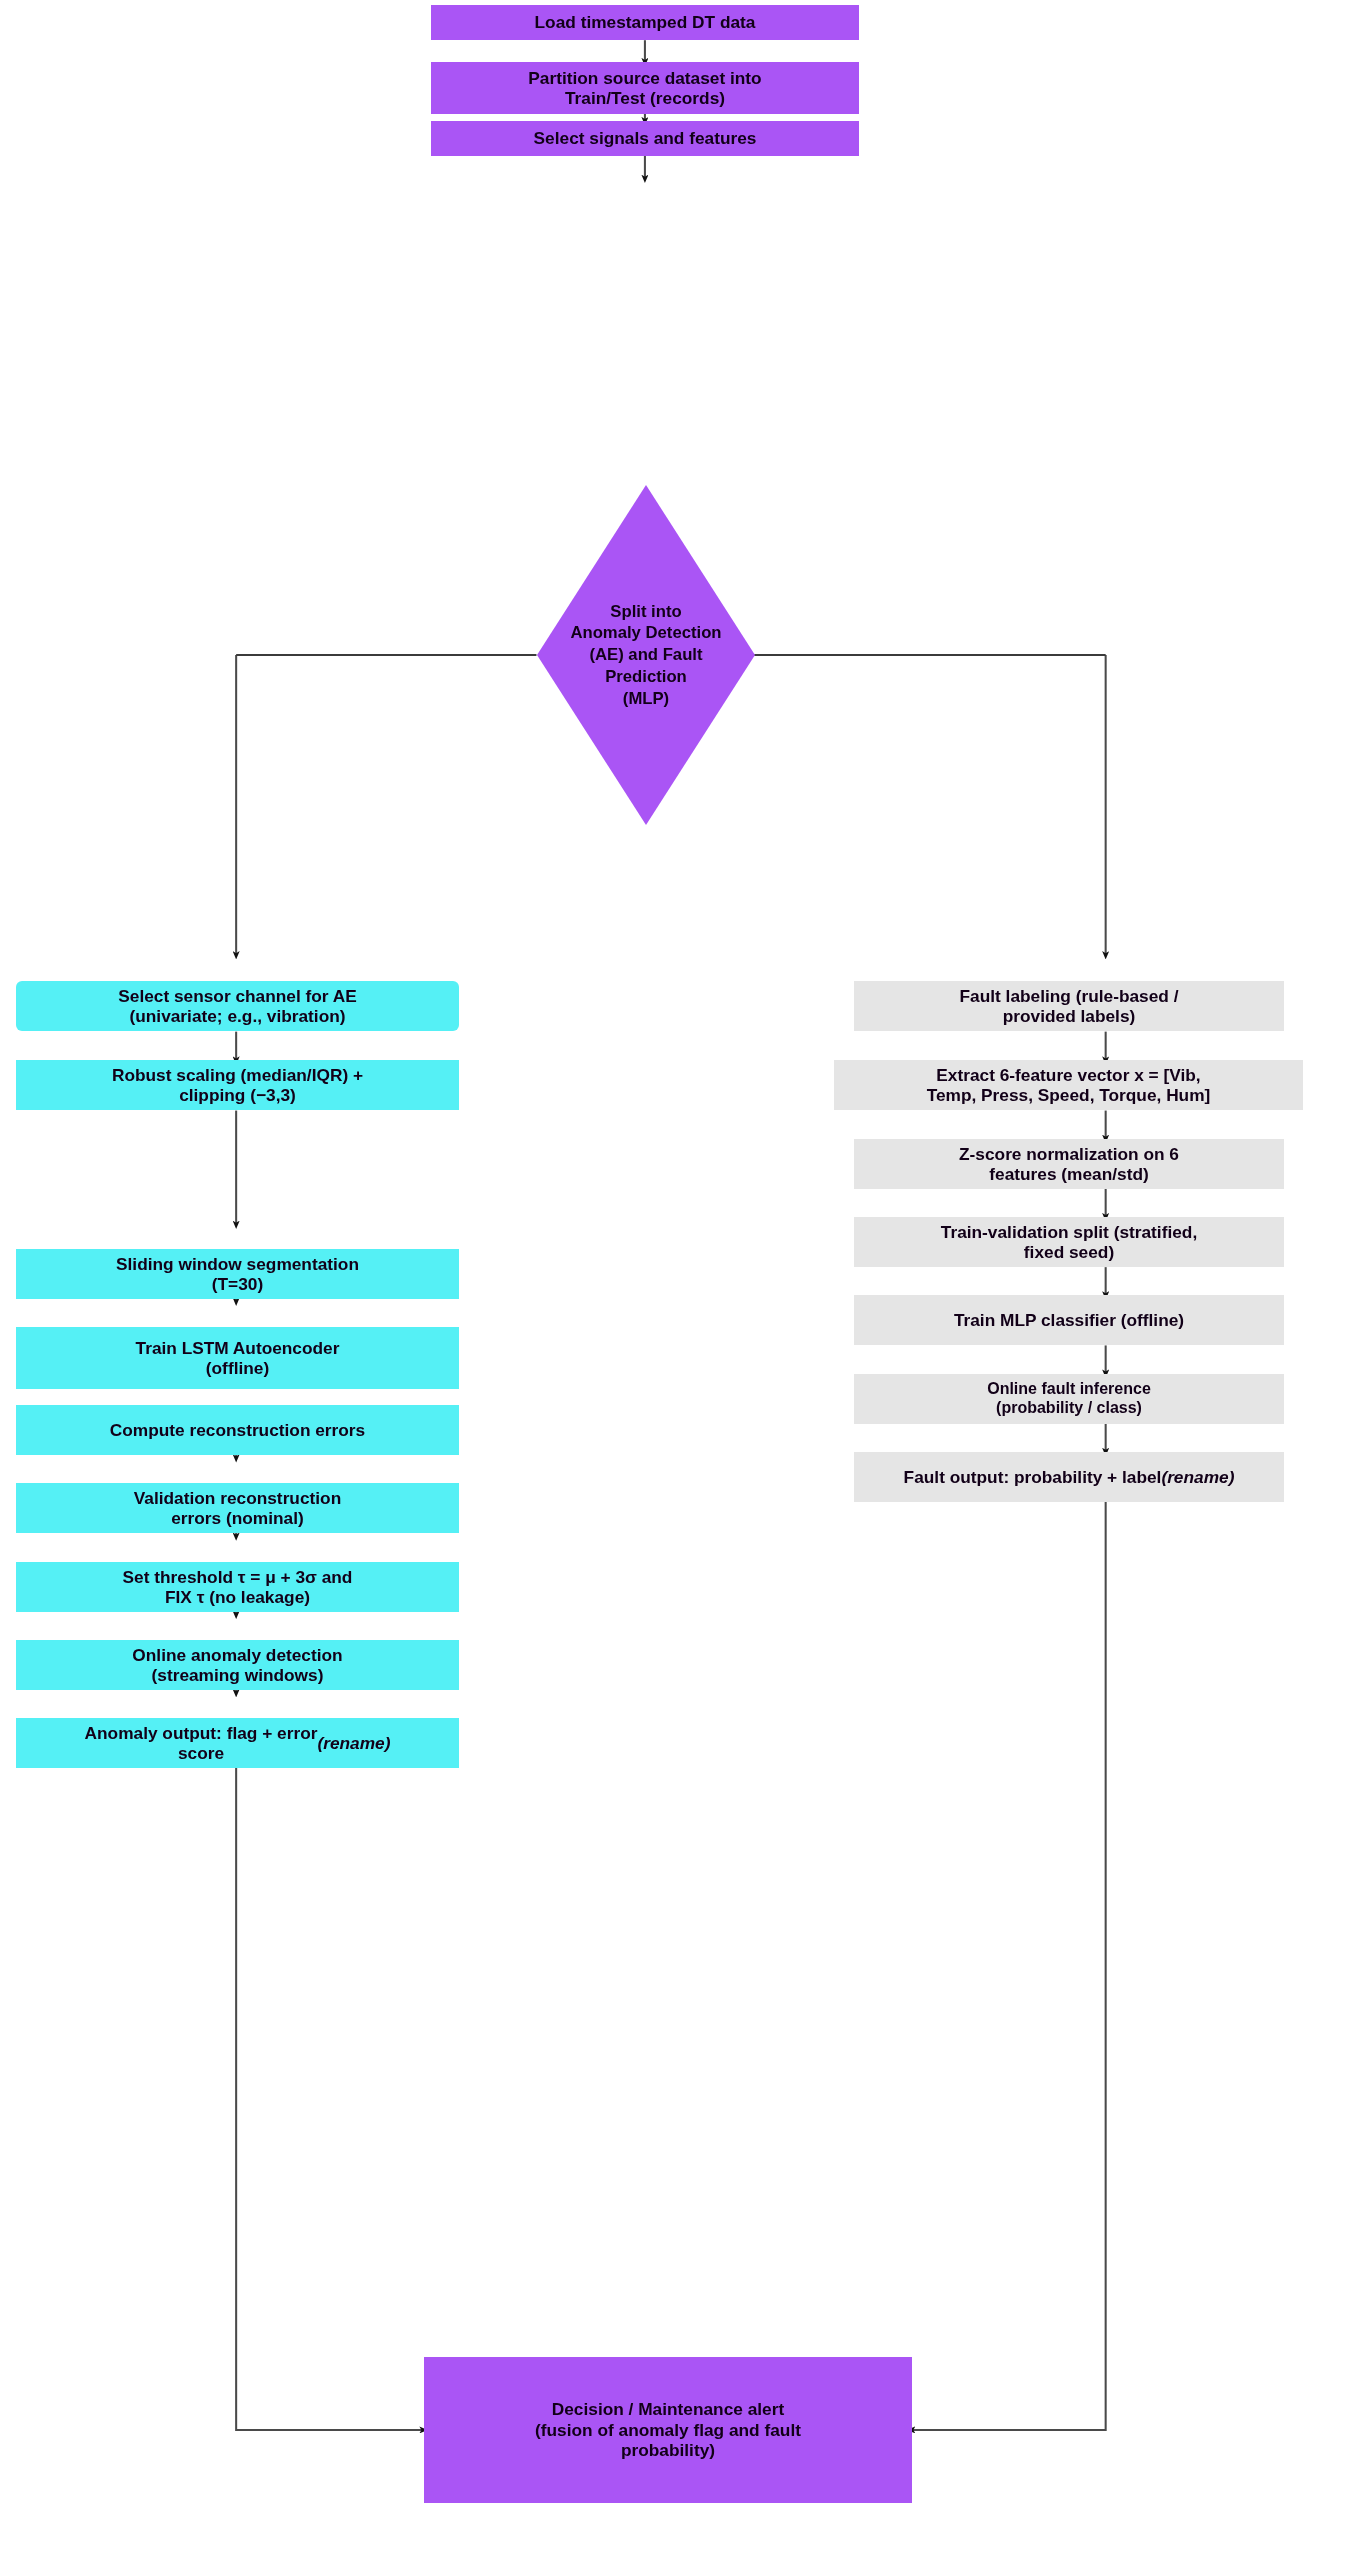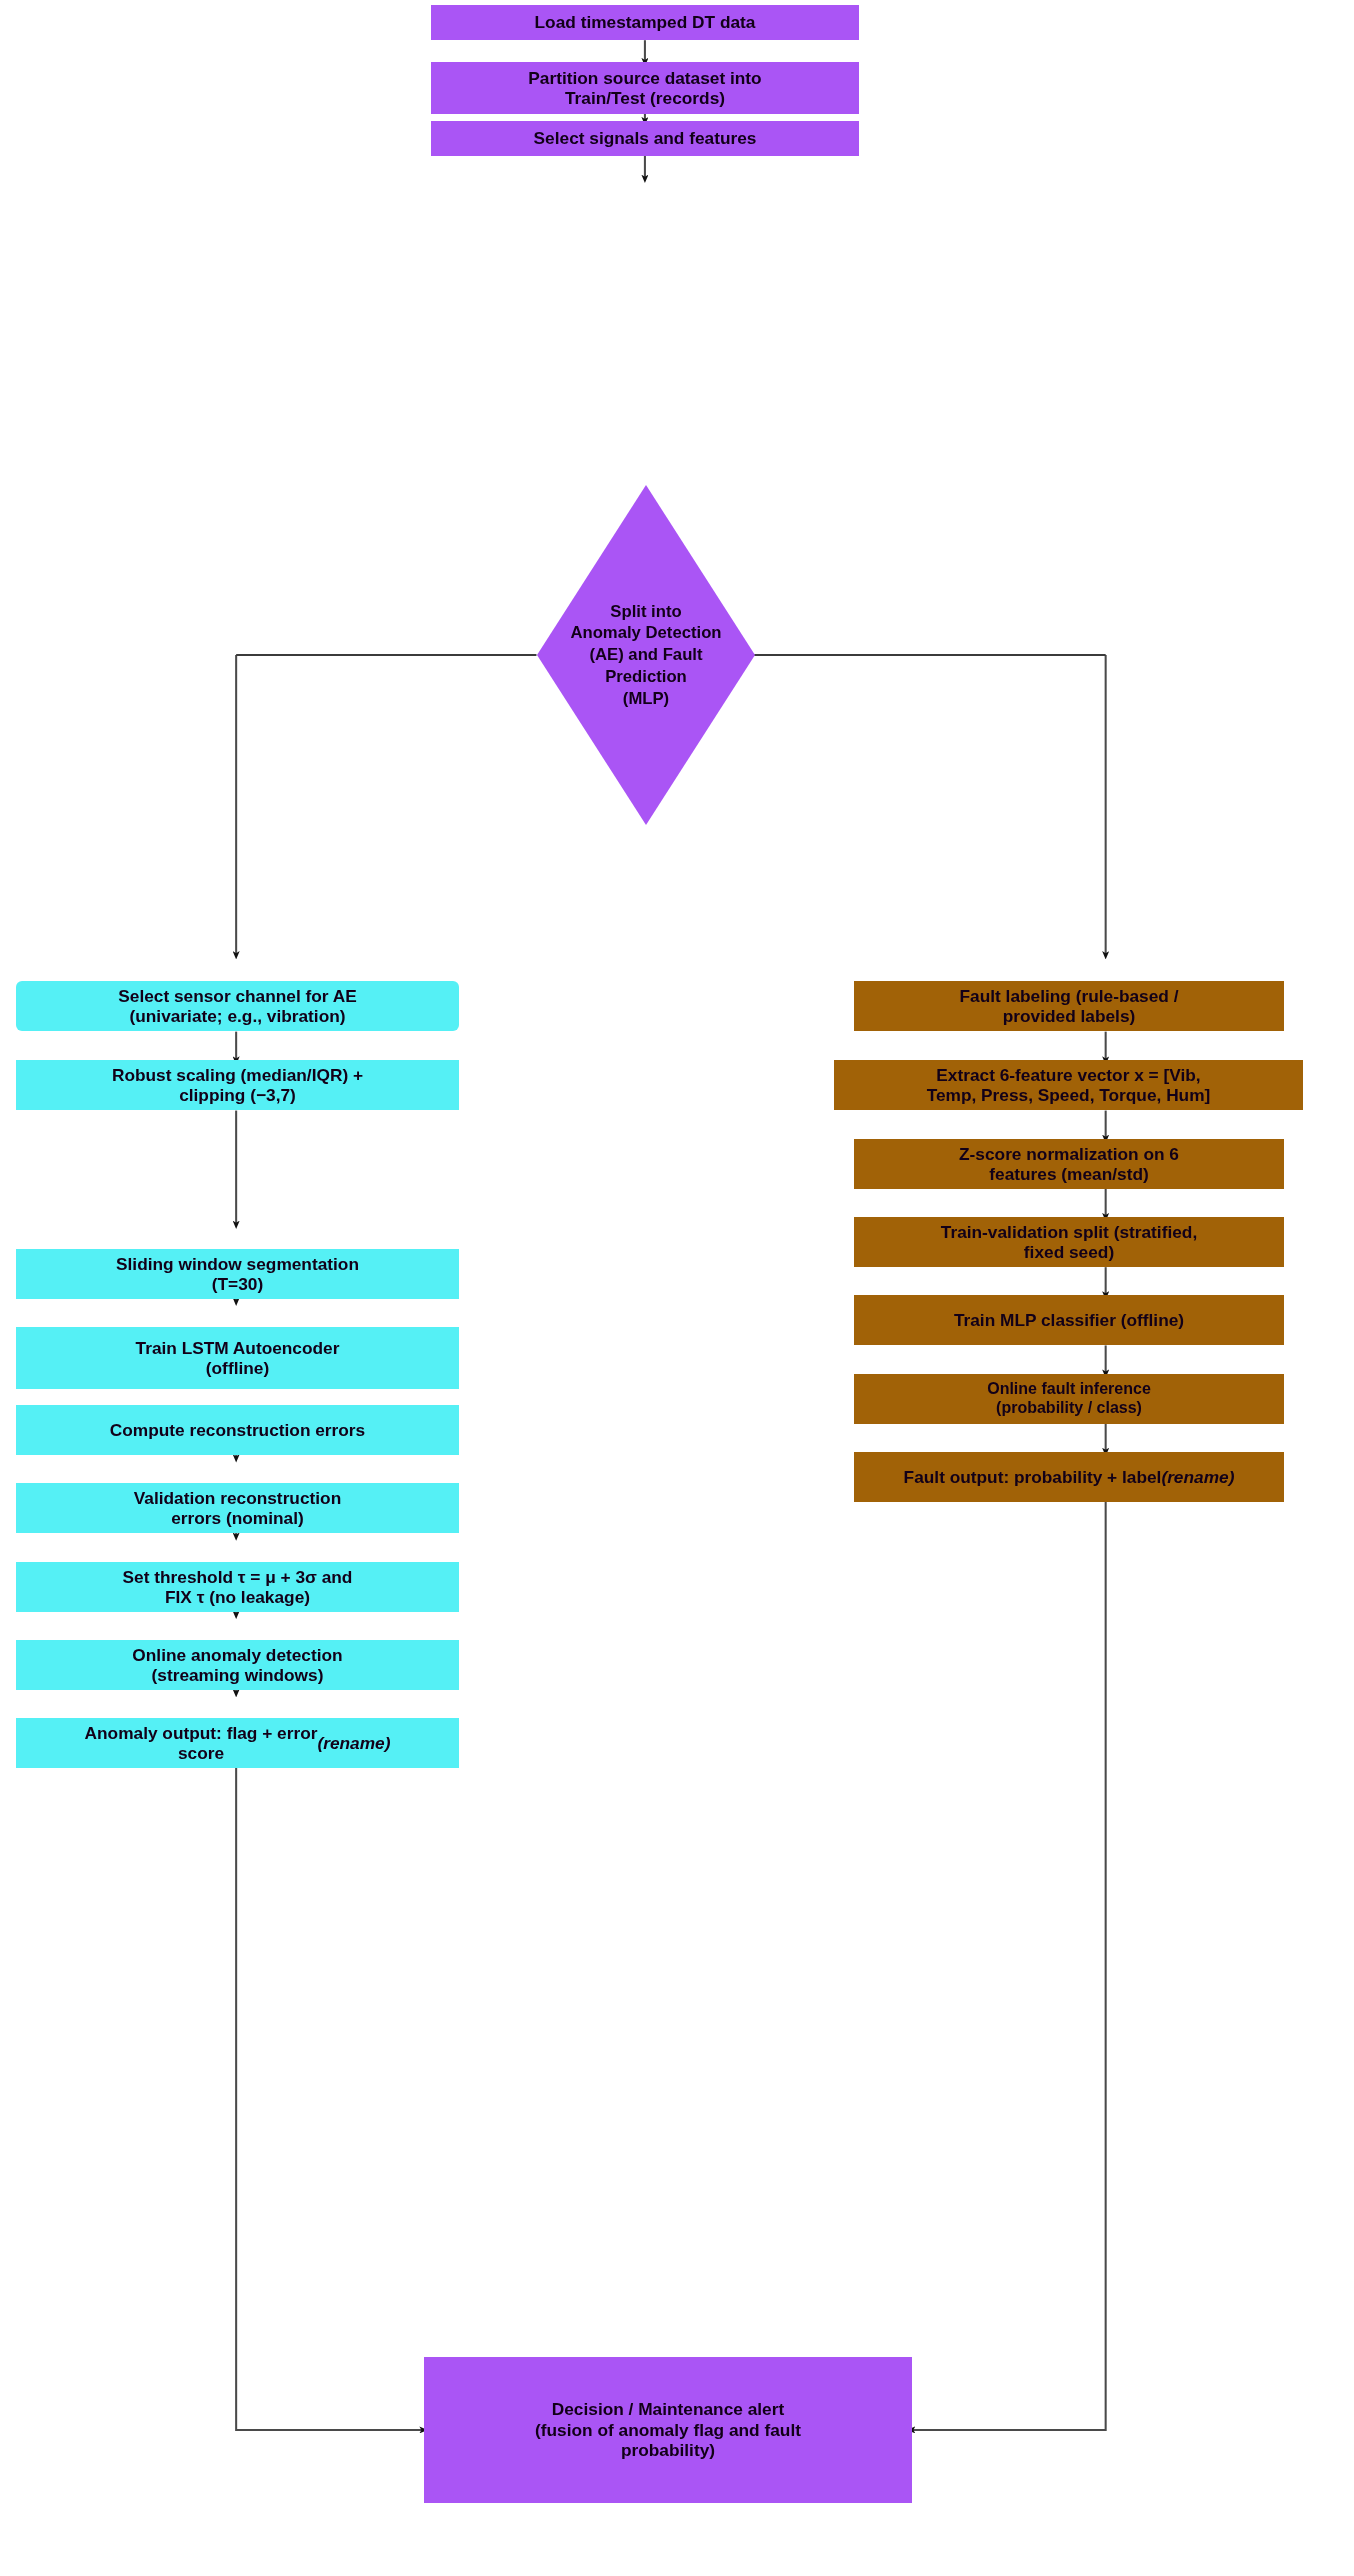--- a/index.html
+++ b/index.html
@@ -12,21 +12,21 @@
     text-align:center;
     color:#120018;
     font-weight:700;
     line-height:1.18;
     box-sizing:border-box;
     padding:2.6px 6.4px;
     white-space:pre-line;
   }
   .purple{background:#aa55f5;}
   .cyan{background:#55f0f5;}
-  .green{background:#a16207;}
+  .green{background:#e5e5e5;}
   .diamond{
     position:absolute;
     background:#aa55f5;
     clip-path:polygon(50% 0%,100% 50%,50% 100%,0% 50%);
     display:flex;align-items:center;justify-content:center;
     text-align:center;color:#120018;font-weight:700;line-height:1.3;
     white-space:pre-line;
   }
   .ital{font-style:italic;}
 </style>
@@ -86,21 +86,21 @@
   <div class="diamond" style="left:537px;top:485px;width:218px;height:340px;font-size:16.7px;padding:0 29.5px;box-sizing:border-box;">Split into
 Anomaly Detection
 (AE) and Fault
 Prediction
 (MLP)</div>
 
   <div class="node cyan" style="left:16px;top:981px;width:443px;height:50px;font-size:17.3px;border-radius:6px;">Select sensor channel for AE
 (univariate; e.g., vibration)</div>
 
   <div class="node cyan" style="left:16px;top:1060px;width:443px;height:50px;font-size:17.3px;">Robust scaling (median/IQR) +
-clipping (−3,7)</div>
+clipping (−3,3)</div>
 
   <div class="node cyan" style="left:16px;top:1249px;width:443px;height:50px;font-size:17.3px;">Sliding window segmentation
 (T=30)</div>
 
   <div class="node cyan" style="left:16px;top:1327px;width:443px;height:62px;font-size:17.3px;">Train LSTM Autoencoder
 (offline)</div>
 
   <div class="node cyan" style="left:16px;top:1405px;width:443px;height:50px;font-size:17.3px;">Compute reconstruction errors</div>
 
   <div class="node cyan" style="left:16px;top:1483px;width:443px;height:50px;font-size:17.3px;">Validation reconstruction

